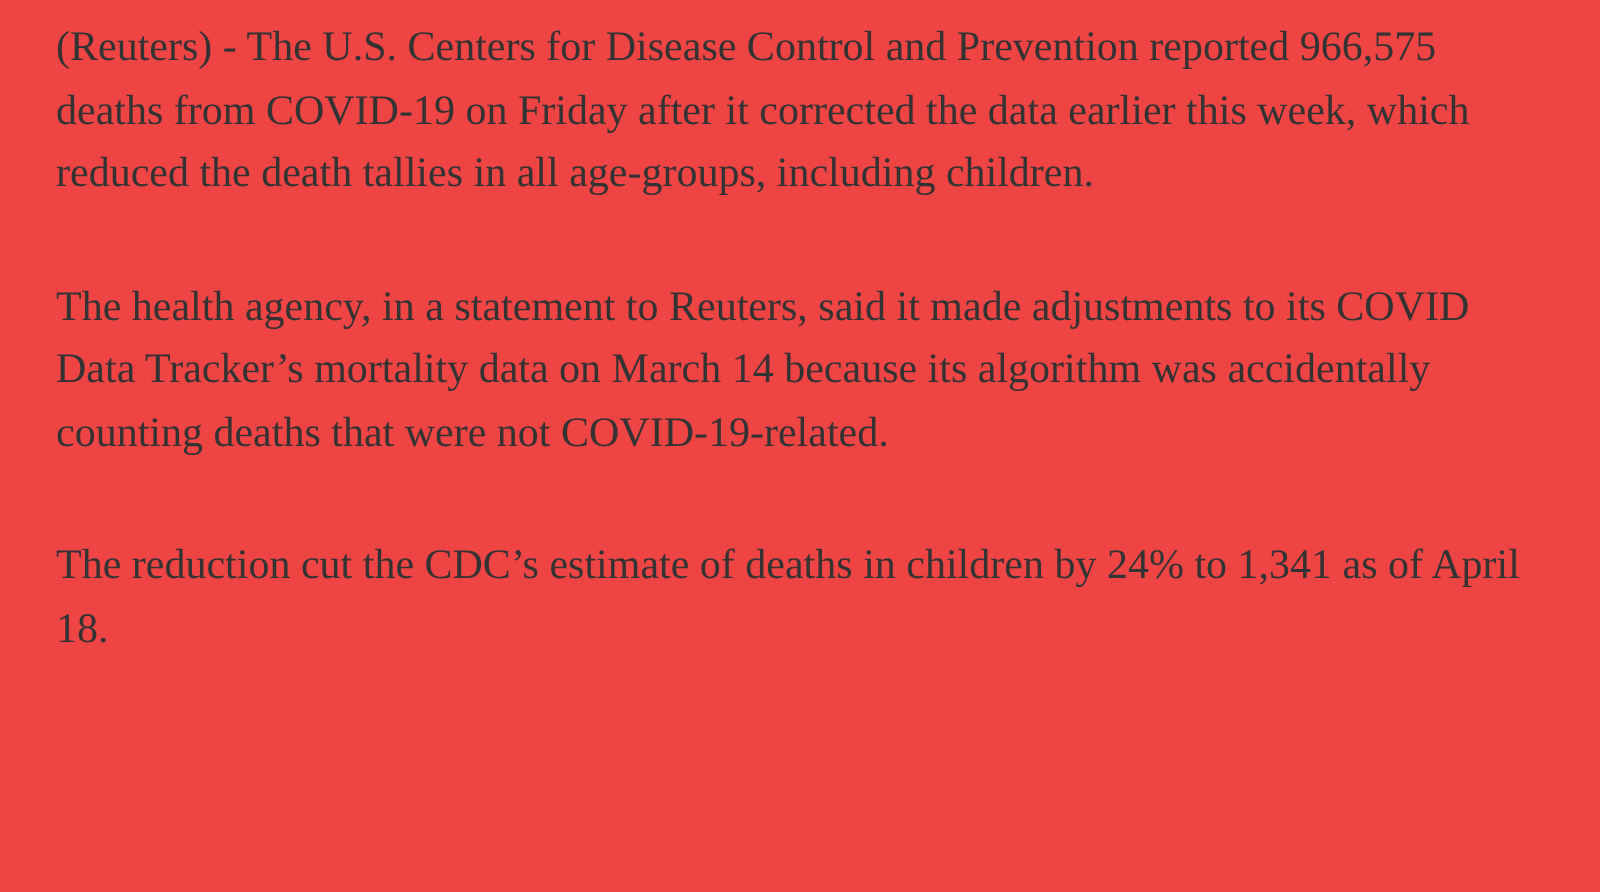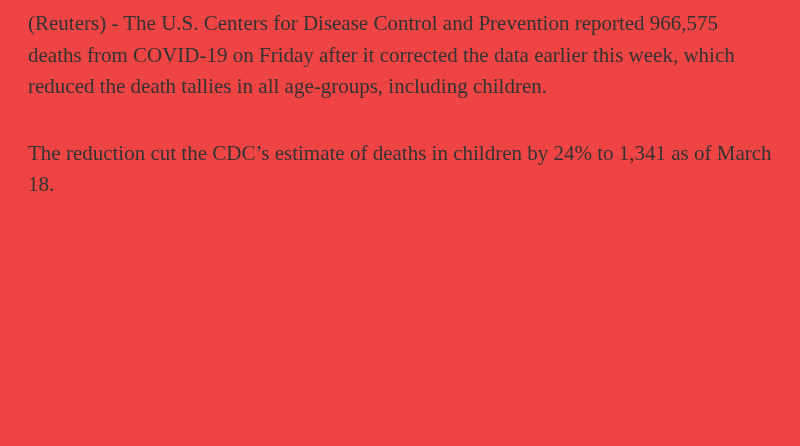--- a/index.html
+++ b/index.html
@@ -30,16 +30,19 @@
   }
 </style>
 </head>
 <body>
 
 <div class="page">
   <main class="article-body">
     <p>(Reuters) - The U.S. Centers for Disease Control and Prevention reported 966,575
 deaths from COVID-19 on Friday after it corrected the data earlier this week, which
 reduced the death tallies in all age-groups, including children.</p>
-    <p>The reduction cut the CDC’s estimate of deaths in children by 24% to 1,341 as of March
+    <p>The health agency, in a statement to Reuters, said it made adjustments to its COVID
+Data Tracker’s mortality data on March 14 because its algorithm was accidentally
+counting deaths that were not COVID-19-related.</p>
+    <p>The reduction cut the CDC’s estimate of deaths in children by 24% to 1,341 as of April
 18.</p>
   </main>
 </div>
 
 </body></html>

